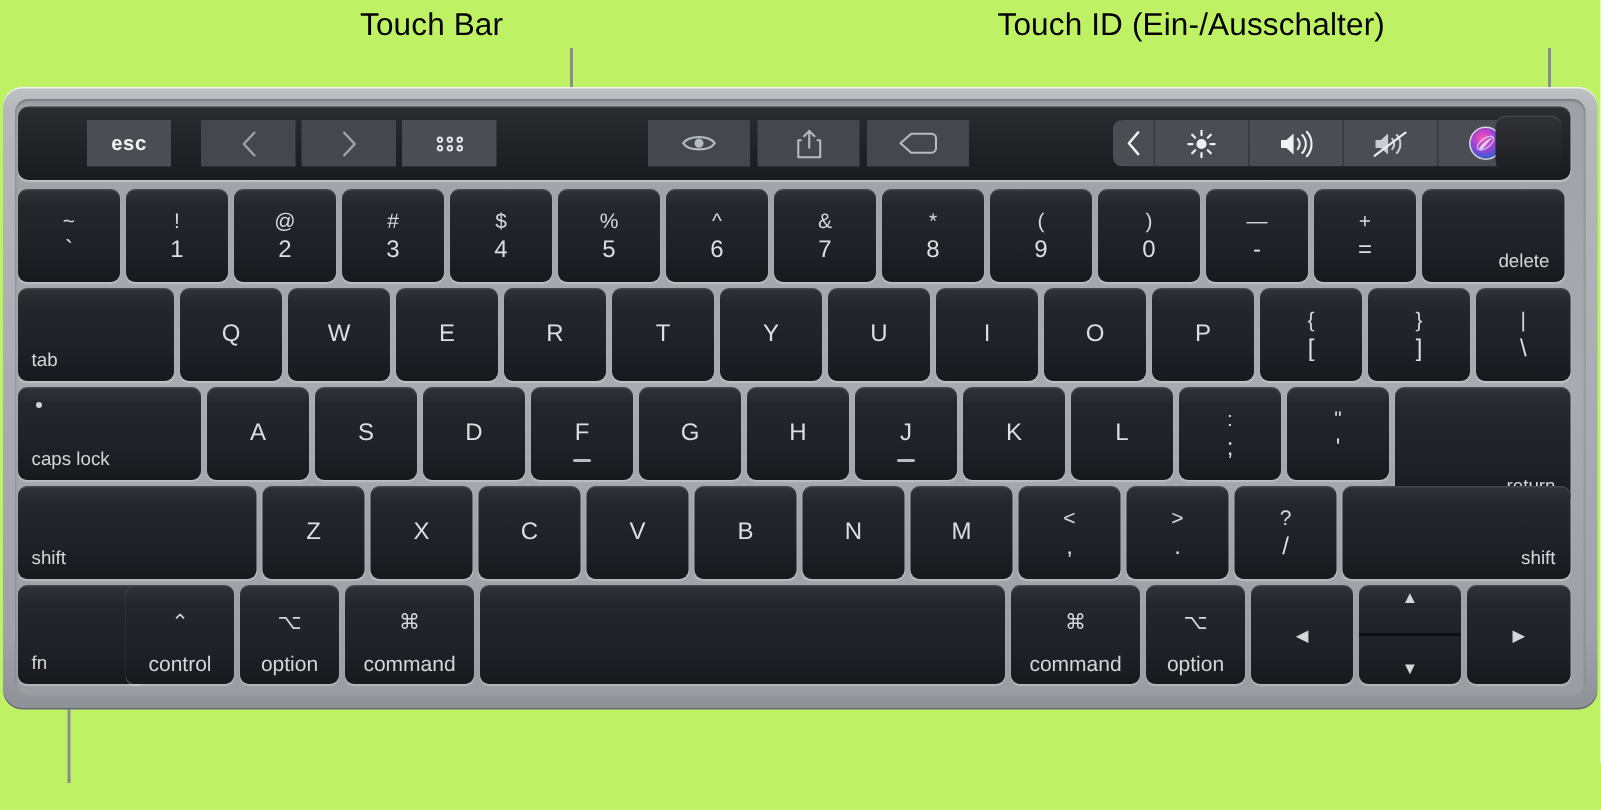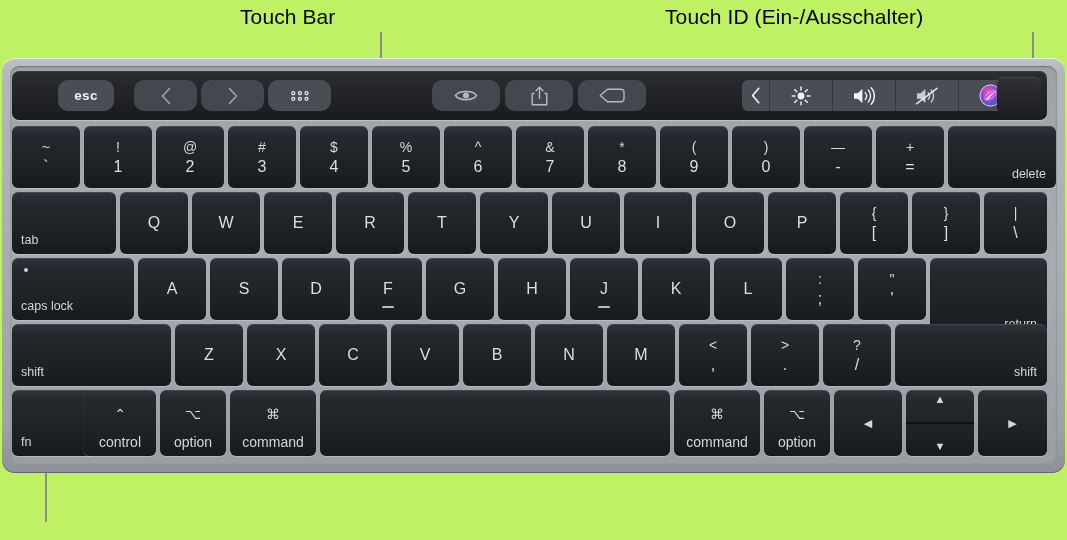--- a/index.html
+++ b/index.html
@@ -53,21 +53,21 @@
     width: 1035px; height: 49px;
     border-radius: 7px;
     background: linear-gradient(180deg,#2b2d31 0%, #232528 40%, #191b1e 100%);
     box-shadow: inset 0 1px 1px rgba(255,255,255,.08),
                 0 1px 1px rgba(255,255,255,.35);
     overflow: hidden;
   }
   .tb-btn {
     position: absolute;
     top: 9px; height: 31px;
-    border-radius: 10px;
+    border-radius: 0;
     background: #4a4d54;
     display: flex; align-items: center; justify-content: center;
     color: #e9eaec;
     font-size: 13px;
     cursor: default;
   }
   .tb-btn.dim { background:#44474e; }
   .tb-label { font-size: 13.5px; font-weight: 700; color:#f2f2f4; letter-spacing:.4px; }
   .tb-group {
     position:absolute; top:9px; height:31px;
@@ -356,21 +356,21 @@
             <span class="top">—</span>
             <span class="bot">-</span>
           </div>
       </div>
       <div class="key" style="left:874px; top:68px; width:68px; height:62px;">
         <div class="dual">
             <span class="top">+</span>
             <span class="bot">=</span>
           </div>
       </div>
-      <div class="key" style="left:946px; top:68px; width:108px; height:62px;">
+      <div class="key" style="left:946px; top:68px; width:95px; height:62px;">
         <span class="br">delete</span>
       </div>
     </div>
 
     <div class="keyrow">
       <div class="key" style="left:10px; top:134px; width:104px; height:62px;">
         <span class="bl">tab</span>
       </div>
       <div class="key" style="left:118px; top:134px; width:68px; height:62px;">
           <div class="c">Q</div>

